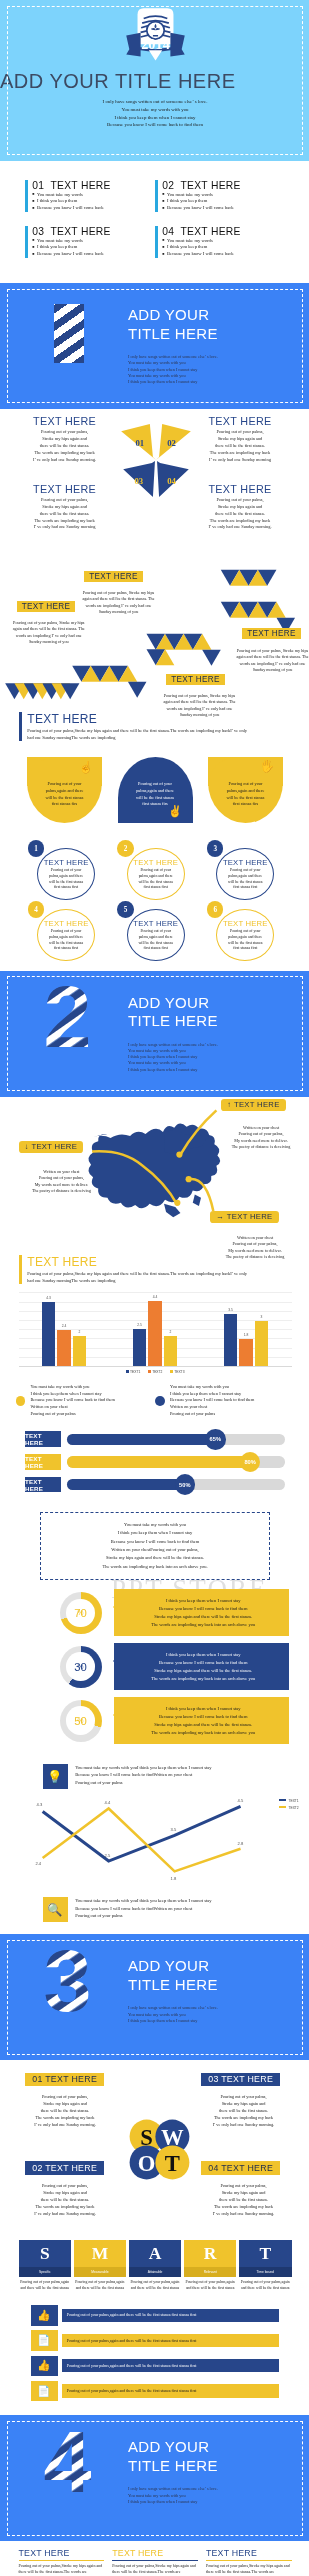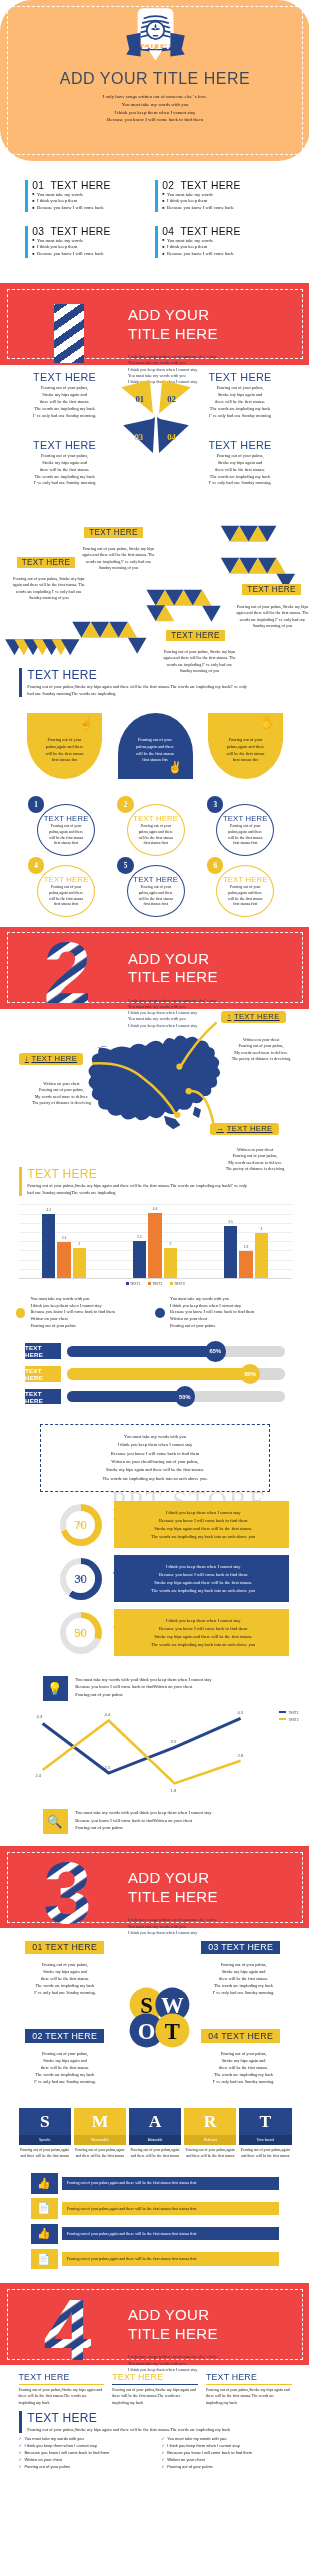--- a/index.html
+++ b/index.html
@@ -4,32 +4,32 @@
 <style>
   * { box-sizing: border-box; margin:0; padding:0; }
   body {
     width:310px; background:#ffffff;
     font-family:"Liberation Sans", sans-serif;
     color:#22315a; overflow-x:hidden;
   }
   .page { width:310px; position:relative; }
 
   
-  .yband { background:#fdba74; position:relative;border-radius:32px; }
+  .yband { background:#7dd3fc; position:relative; }
   .dashinner {
     position:absolute; left:6.7px; right:6.7px; top:5.7px; bottom:5.7px;
     border:1.5px dashed #ffffff; pointer-events:none;
   }
   .serif { font-family:"Liberation Serif", serif; }
 
   
   #cover { height:161px; padding-top:7.2px; }
   .badge-wrap { text-align:center; position:relative; height:62px; }
   .cover-title {
-    text-align:center; font-size:16px; letter-spacing:0.5px;
+    font-size:20px; letter-spacing:0.5px;
     color:#3c4a63; font-weight:400; margin-top:1px;
   }
   .cover-sub {
     text-align:center; font-size:4.9px; line-height:1.55;
     color:#1c1c1c; margin-top:5.2px;
   }
 
   
   #contentband { height:35px; margin-top:3.1px; background:#f0c32c; position:relative; }
   .content-pill {
@@ -46,21 +46,21 @@
   .ci { width:50%; padding-right:5.2px; margin-bottom:13.4px; display:flex; }
   .ci-bar { width:2.6px; background:#29a8e0; flex:0 0 2.6px; margin-right:4.6px; }
   .ci-body { flex:1; }
   .ci-head { font-size:10.3px; color:#111; letter-spacing:0.3px; white-space:nowrap; }
   .ci-head b { font-weight:400; margin-right:6.2px; }
   .ci-list { list-style:none; margin-top:1px; }
   .ci-list li { font-size:4.6px; color:#1b1b1b; line-height:1.5; }
   .ci-list li::before { content:"\25A0"; font-size:3.6px; margin-right:2.6px; vertical-align:0.5px; }
 
   
-  .secbanner { height:82px; position:relative; background:#ef4444; }
+  .secbanner { height:126px; position:relative; background:#3b82f6; }
   .sb-stripe {
     position:absolute; left:54px; top:20.6px; width:30px; height:59px;
     background:
       repeating-linear-gradient(-35deg, #27468a 0 7.2px, #ffffff 7.2px 14.4px);
   }
   .sb-title {
     position:absolute; left:128px; top:23px; color:#fff;
     font-size:15px; line-height:1.25; letter-spacing:0.3px;
   }
   .sb-body { position:absolute; left:128px; top:71px; font-size:4.2px; line-height:1.5; color:#2c3550; }
@@ -118,21 +118,21 @@
   .cir-num.y { background:#f0c32c; color:#fff; }
   .cir-in { position:absolute; left:17.5px; top:17.5px; width:56px; text-align:center; z-index:2; }
   .cir-in h5 { font-size:7.7px; font-weight:400; color:#27468a; letter-spacing:0.2px; }
   .cir-in h5.y { color:#f0c32c; }
   .cir-in p { font-size:3.9px; line-height:1.5; color:#1b1b1b; margin-top:1px; }
 
   
   #map { position:relative; height:149px; }
   .m-tag {
     position:absolute; background:#f0c32c; border-radius:3.1px;
-    padding:1.5px 6.2px 2.1px; font-size:7.7px; color:#1d2b4d; letter-spacing:0.3px;text-decoration:underline;
+    padding:1.5px 6.2px 2.1px; font-size:7.7px; color:#1d2b4d; letter-spacing:0.3px;
   }
   .m-tag .ar { margin-right:2.6px; font-weight:700; color:#1d2b4d; }
   .m-txt { position:absolute; width:98px; text-align:center; font-size:4.2px; line-height:1.55; color:#1b1b1b; }
 
   
   #barchart { padding:5.2px 18.5px 2.1px; }
   .bc-plot { position:relative; height:75px; margin:3.1px 0 0; border-bottom:0.5px solid #d9d9d9; }
   .bc-grid { position:absolute; inset:0; }
   .bc-grid i { position:absolute; left:0; right:0; height:0.5px; background:#eeeeee; }
   .bc-groups { position:absolute; inset:0; display:flex; align-items:flex-end; justify-content:space-around; }

